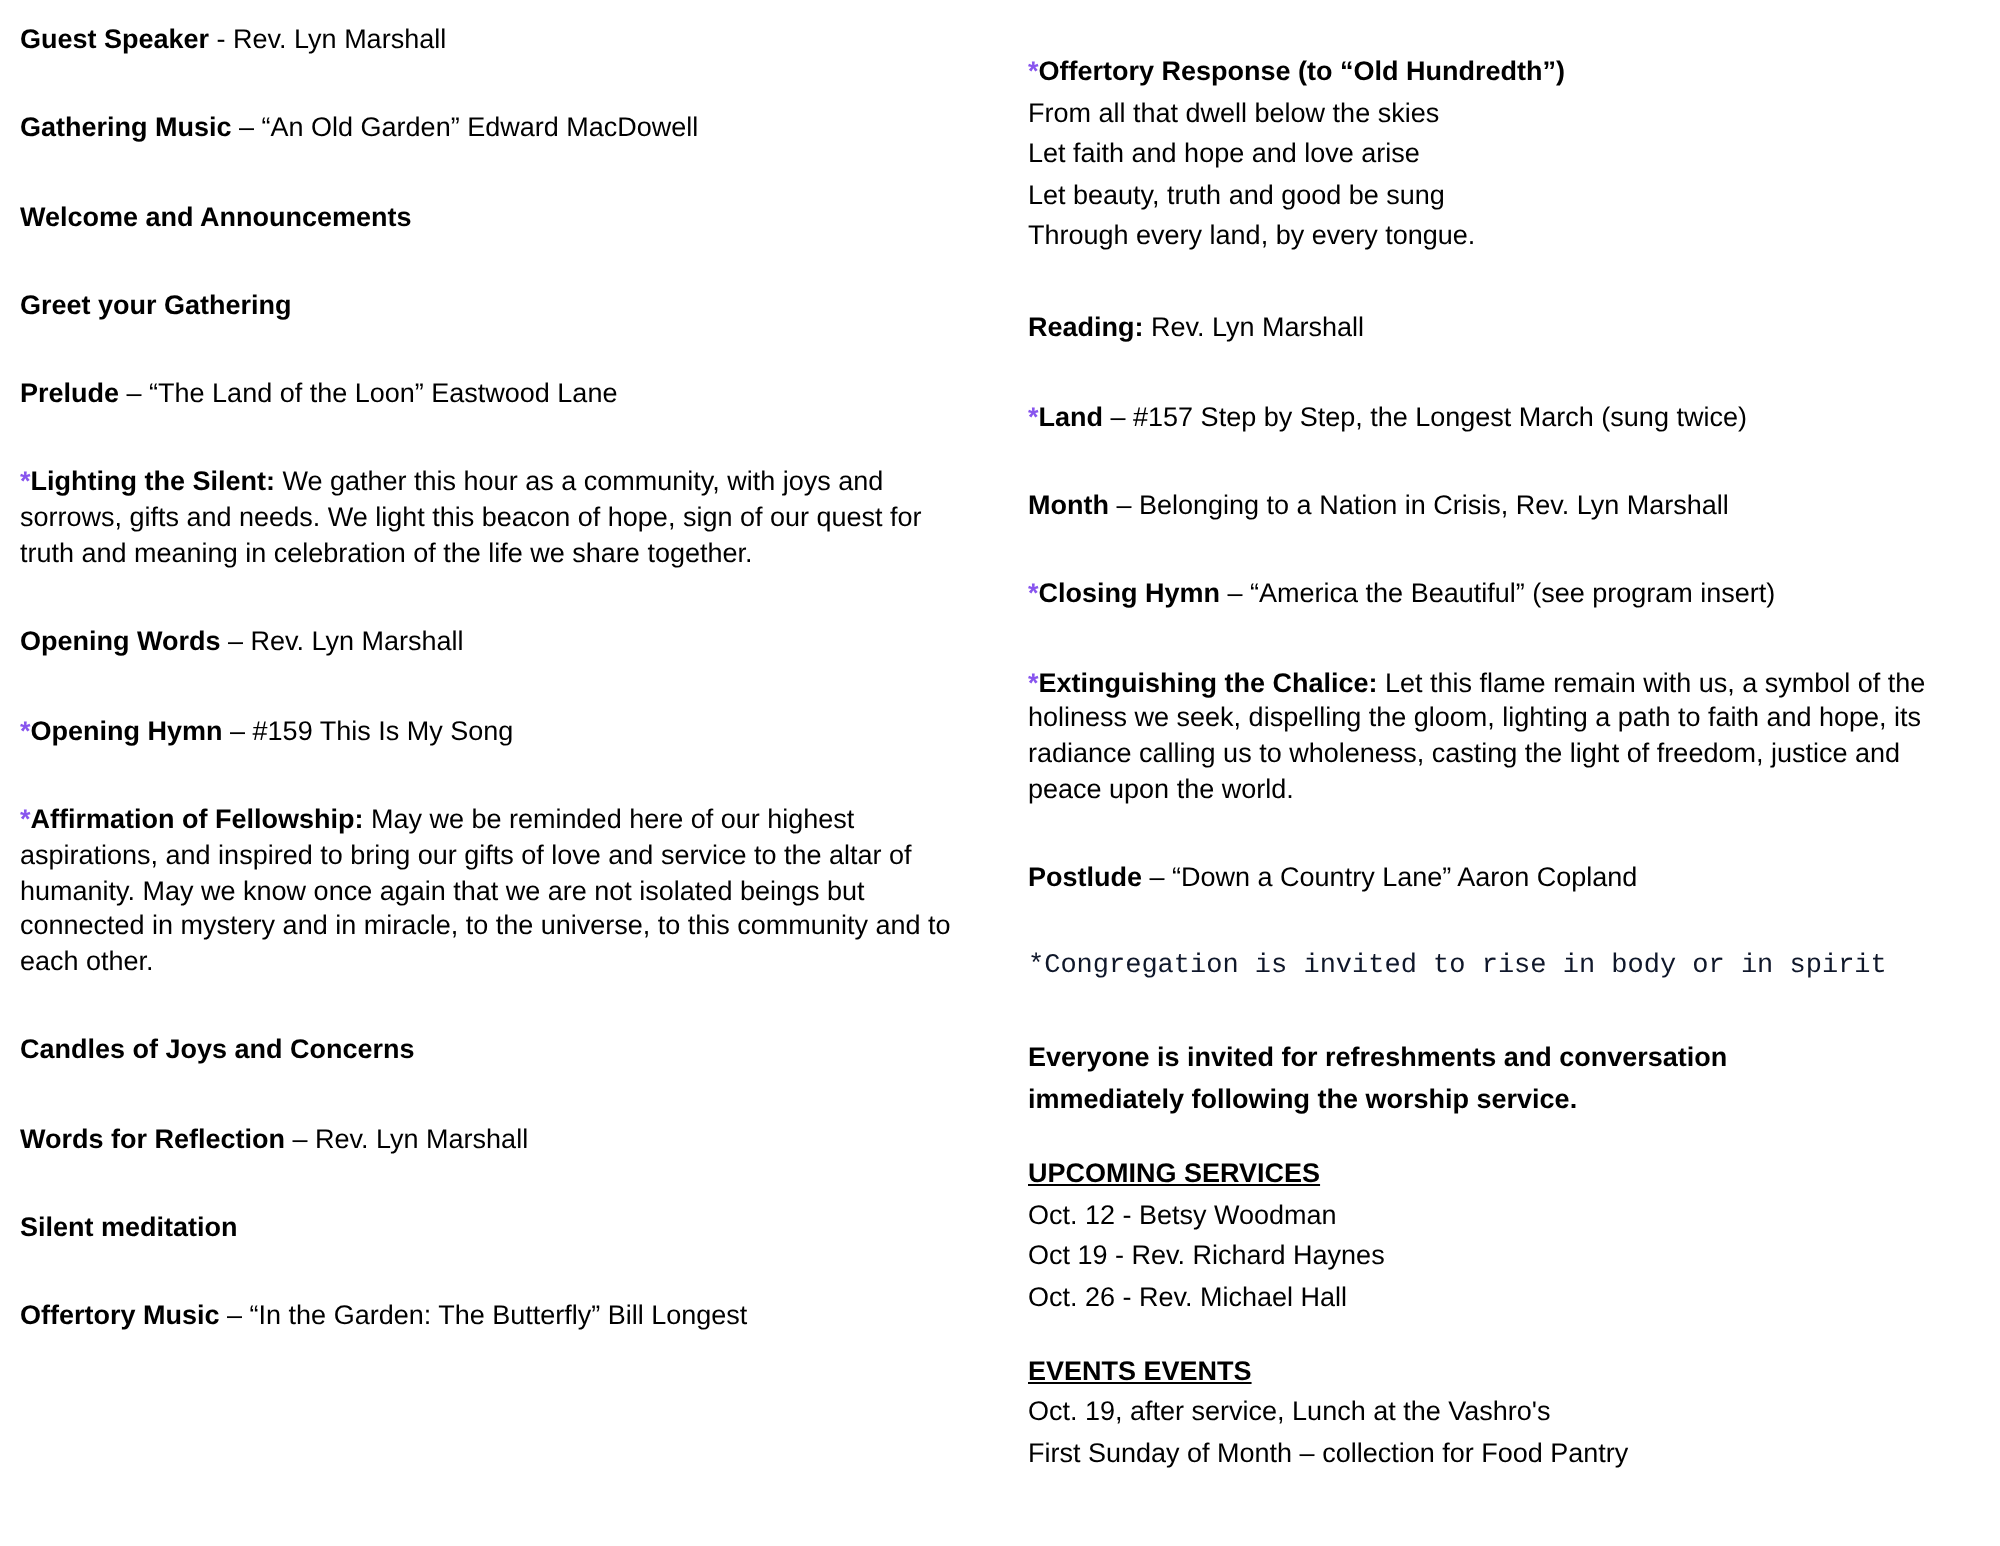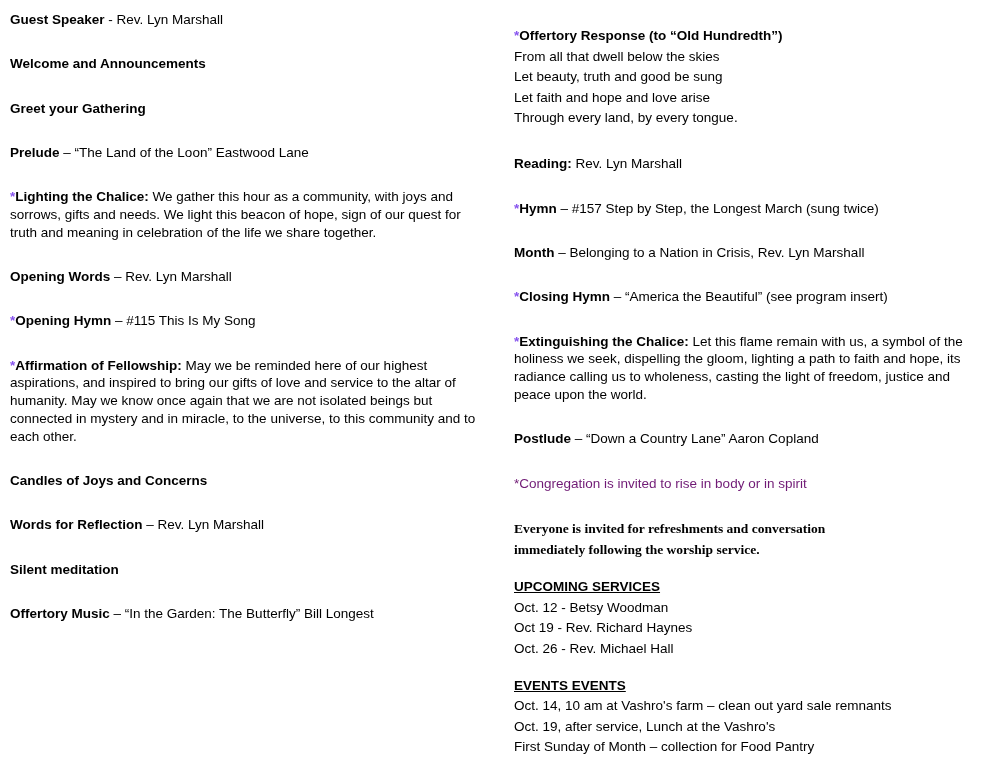--- a/index.html
+++ b/index.html
@@ -52,27 +52,27 @@
     line-height: 20.6px;
   }
   .lbl {
     font-weight: bold;
   }
   .star {
     color: #8855ee;
     font-weight: bold;
   }
   .rubric {
-    color: #701a75;
+    color: #0f172a;
+    font-family: Liberation Mono, monospace;
   }
   .note {
     font-weight: bold;
     line-height: 20.6px;
     margin-bottom: 17px;
-    font-family: Liberation Serif, serif;
   }
   .heading-ul {
     font-weight: bold;
     text-decoration: underline;
   }
   .listblock {
     line-height: 20.6px;
     margin: 0 0 16px 0;
   }
   .listblock .hd {
@@ -87,60 +87,60 @@
   }
 </style>
 </head>
 <body>
 
 <div class="page">
 
   <div class="col col-left">
 
   <div class="block"><span class="lbl">Guest Speaker</span><span class="nowrap-pre-inline"> - Rev. Lyn Marshall</span></div>
+      <div class="block"><span class="lbl">Gathering Music</span><span class="nowrap-pre-inline"> – “An Old Garden”  Edward MacDowell</span></div>
       <div class="block"><span class="lbl">Welcome and Announcements</span></div>
       <div class="block"><span class="lbl">Greet your Gathering</span></div>
       <div class="block"><span class="lbl">Prelude</span><span class="nowrap-pre-inline"> – “The Land of the Loon”  Eastwood Lane</span></div>
-      <div class="block"><span class="star">*</span><span class="lbl">Lighting the Chalice:</span><span class="nowrap-pre-inline"> We gather this hour as a community, with joys and sorrows, gifts and needs. We light this beacon of hope, sign of our quest for truth and meaning in celebration of the life we share together.</span></div>
+      <div class="block"><span class="star">*</span><span class="lbl">Lighting the Silent:</span><span class="nowrap-pre-inline"> We gather this hour as a community, with joys and sorrows, gifts and needs. We light this beacon of hope, sign of our quest for truth and meaning in celebration of the life we share together.</span></div>
       <div class="block"><span class="lbl">Opening Words</span><span class="nowrap-pre-inline"> – Rev. Lyn Marshall</span></div>
-      <div class="block"><span class="star">*</span><span class="lbl">Opening Hymn</span><span class="nowrap-pre-inline"> – #115 This Is My Song</span></div>
+      <div class="block"><span class="star">*</span><span class="lbl">Opening Hymn</span><span class="nowrap-pre-inline"> – #159 This Is My Song</span></div>
       <div class="block"><span class="star">*</span><span class="lbl">Affirmation of Fellowship:</span><span class="nowrap-pre-inline"> May we be reminded here of our highest aspirations, and inspired to bring our gifts of love and service to the altar of humanity. May we know once again that we are not isolated beings but connected in mystery and in miracle, to the universe, to this community and to each other.</span></div>
       <div class="block"><span class="lbl">Candles of Joys and Concerns</span></div>
       <div class="block"><span class="lbl">Words for Reflection</span><span class="nowrap-pre-inline"> – Rev. Lyn Marshall</span></div>
       <div class="block"><span class="lbl">Silent meditation</span></div>
       <div class="block"><span class="lbl">Offertory Music</span><span class="nowrap-pre-inline"> – “In the Garden: The Butterfly”  Bill Longest</span></div>
     </div>
 
   <div class="col col-right">
 
   <div class="block tight">
         <span class="verse"><span class="star">*</span><span class="lbl">Offertory Response (to “Old Hundredth”)</span></span>
         <span class="verse">From all that dwell below the skies</span>
+        <span class="verse">Let faith and hope and love arise</span>
         <span class="verse">Let beauty, truth and good be sung</span>
-        <span class="verse">Let faith and hope and love arise</span>
         <span class="verse">Through every land, by every tongue.</span>
       </div>
       <div class="block"><span class="lbl">Reading:</span><span class="nowrap-pre-inline"> Rev. Lyn Marshall</span></div>
-      <div class="block"><span class="star">*</span><span class="lbl">Hymn</span><span class="nowrap-pre-inline"> –  #157 Step by Step, the Longest March (sung twice)</span></div>
+      <div class="block"><span class="star">*</span><span class="lbl">Land</span><span class="nowrap-pre-inline"> –  #157 Step by Step, the Longest March (sung twice)</span></div>
       <div class="block"><span class="lbl">Month</span><span class="nowrap-pre-inline"> – Belonging to a Nation in Crisis, Rev. Lyn Marshall</span></div>
       <div class="block"><span class="star">*</span><span class="lbl">Closing Hymn</span><span class="nowrap-pre-inline"> –  “America the Beautiful” (see program insert)</span></div>
       <div class="block"><span class="star">*</span><span class="lbl">Extinguishing the Chalice:</span><span class="nowrap-pre-inline"> Let this flame remain with us, a symbol of the holiness we seek, dispelling the gloom, lighting a path to faith and hope, its radiance calling us to wholeness, casting the light of freedom, justice and peace upon the world.</span></div>
       <div class="block"><span class="lbl">Postlude</span><span class="nowrap-pre-inline"> – “Down a Country Lane”  Aaron Copland</span></div>
       <div class="block rubric">*Congregation is invited to rise in body or in spirit</div>
       <div class="note">
         <span class="verse">Everyone is invited for refreshments and conversation</span>
         <span class="verse">immediately following the worship service.</span>
       </div>
       <div class="listblock">
         <span class="hd heading-ul">UPCOMING SERVICES</span>
         <span class="row">Oct. 12 - Betsy Woodman</span>
         <span class="row">Oct 19 -  Rev. Richard Haynes</span>
         <span class="row">Oct. 26 - Rev. Michael Hall</span>
       </div>
       <div class="listblock">
         <span class="hd heading-ul">EVENTS EVENTS</span>
-        <span class="row">Oct. 14, 10 am at Vashro's farm – clean out yard sale remnants</span>
         <span class="row">Oct. 19, after service, Lunch at the Vashro's</span>
         <span class="row">First Sunday of Month – collection for Food Pantry</span>
       </div>
     </div>
 
 </div>
 
 </body></html>

